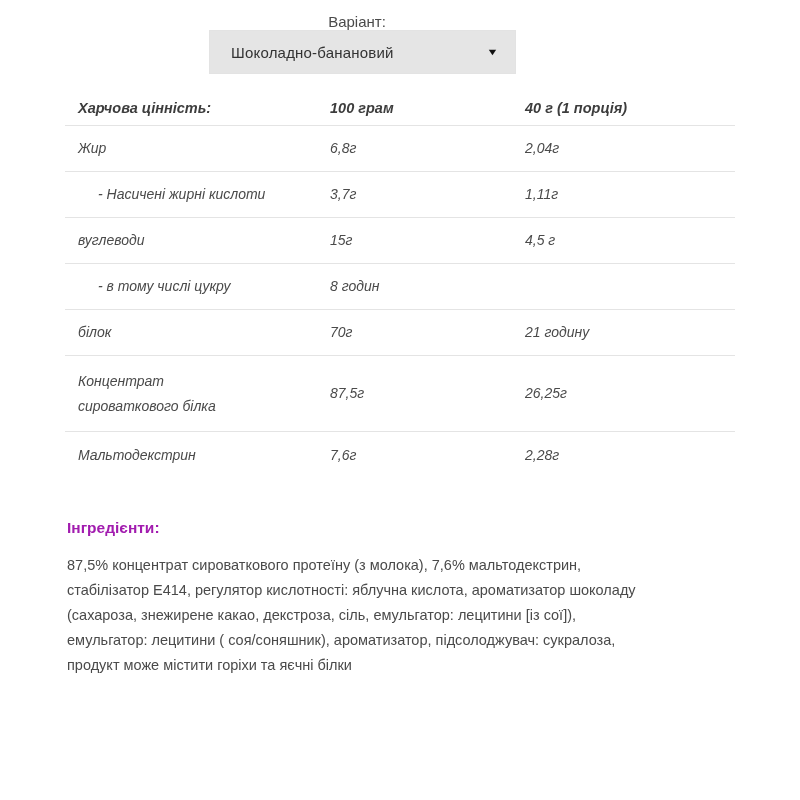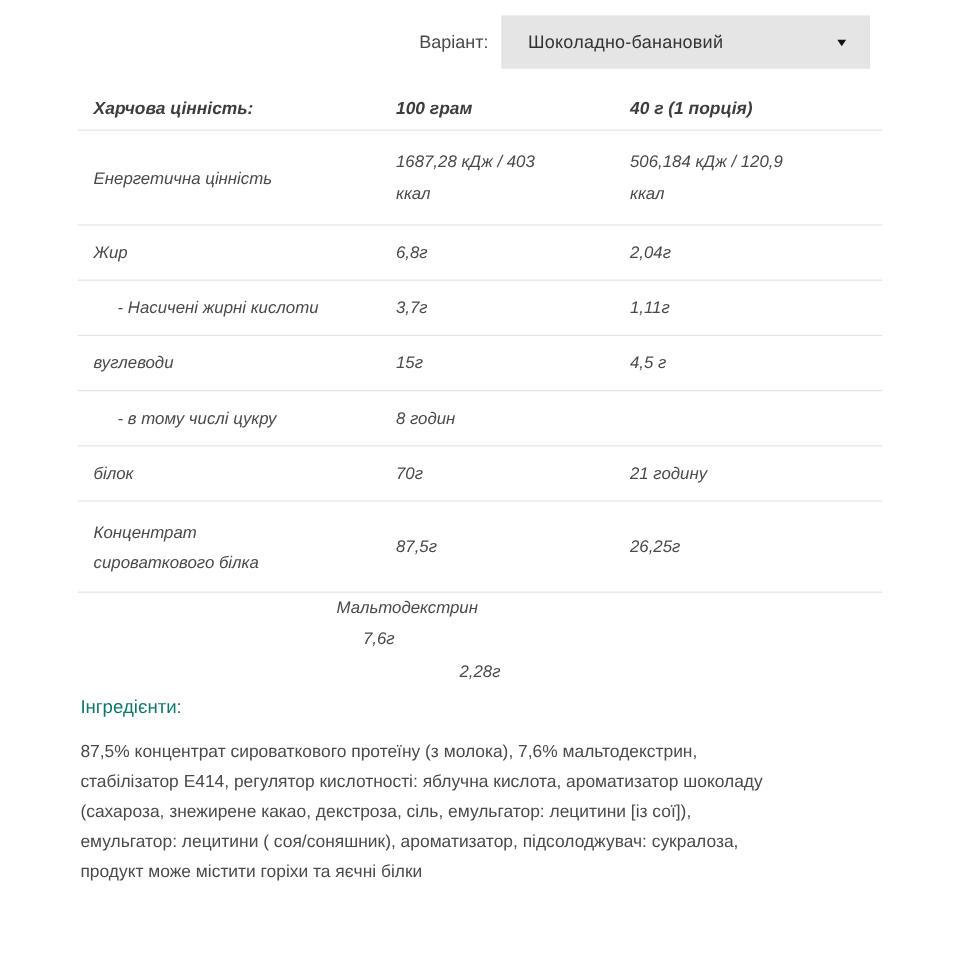--- a/index.html
+++ b/index.html
@@ -1,22 +1,22 @@
 <!DOCTYPE html>
 <html><head>
 <meta charset="utf-8">
 <style>
   * { margin:0; padding:0; box-sizing:border-box; }
   html,body { width:800px; height:800px; background:#ffffff; overflow:hidden;
     font-family:"Liberation Sans","DejaVu Sans",sans-serif; }
   body { color:#4a4a4a; }
 
   
-  .variant-row { display:flex; justify-content:flex-end; align-items:center;
-    padding-top:13px; margin-right:75px; }
+  .variant-row { display:flex; justify-content:center; align-items:center;
+    padding-top:13px; margin-right:75px;flex-direction:column; }
   .variant-label { font-size:15px; color:#4a4a4a; margin-right:11px; }
   .variant-select { width:307px; height:44px; border:1px solid #e3e3e3; background:#e5e5e5;
     display:flex; align-items:center; justify-content:space-between;
     padding:0 18px 0 21px; cursor:pointer; }
   .variant-select .sel-text { font-size:15px; color:#333333; letter-spacing:.2px; }
   .caret { font-size:9px; color:#111; line-height:1; transform:scaleX(1.4); }
 
   
   .ntable { margin:17px 65px 0 65px; width:670px; font-size:14px; }
   .trow { display:flex; align-items:center; border-bottom:1px solid #e4e4e4;font-style:italic; }
@@ -24,25 +24,25 @@
   .c1 { width:265px; padding-left:13px; }
   .c2 { width:195px; }
   .c3 { flex:1; }
   .c1 .lbl { display:inline-block; max-width:190px; line-height:25px; }
   .c1 .lbl.indent { margin-left:20px; }
   .val { display:inline-block; max-width:145px; line-height:27px; }
   .thead { height:35px; font-weight:bold; color:#3d3d3d; font-size:14.5px; }
   .h-energy { height:79px; }
   .h-std { height:46px; }
   .h-tall { height:76px; }
-  .h-last { height:47px;flex-direction:column; }
+  .h-last { height:47px; }
 
   
   .ingredients { margin:40px 65px 0 67px; width:672px; }
-  .ing-heading { font-size:15.5px; font-weight:normal; color:#0f766e; }
+  .ing-heading { font-size:15.5px; font-weight:bold; color:#a21caf; }
   .ing-text { margin-top:16px; font-size:14.5px; line-height:25px; color:#4a4a4a; }
 </style>
 </head>
 <body>
 
 <div class="variant-row">
   <span class="variant-label">Варіант:</span>
   <div class="variant-select">
     <span class="sel-text">Шоколадно-банановий</span>
     <span class="caret">▼</span>
@@ -50,25 +50,20 @@
 </div>
 
 <div class="ntable">
 
   <div class="trow thead">
     <div class="c1">Харчова цінність:</div>
     <div class="c2">100 грам</div>
     <div class="c3">40 г (1 порція)</div>
   </div>
 
-  <div class="trow h-energy">
-    <div class="c1"><span class="lbl">Енергетична цінність</span></div>
-    <div class="c2"><span class="val">1687,28 кДж / 403 ккал</span></div>
-    <div class="c3"><span class="val">506,184 кДж / 120,9 ккал</span></div>
-  </div>
 
   <div class="trow h-std">
     <div class="c1"><span class="lbl">Жир</span></div>
     <div class="c2"><span class="val">6,8г</span></div>
     <div class="c3"><span class="val">2,04г</span></div>
   </div>
 
   <div class="trow h-std">
     <div class="c1"><span class="lbl indent">- Насичені жирні кислоти</span></div>
     <div class="c2"><span class="val">3,7г</span></div>

